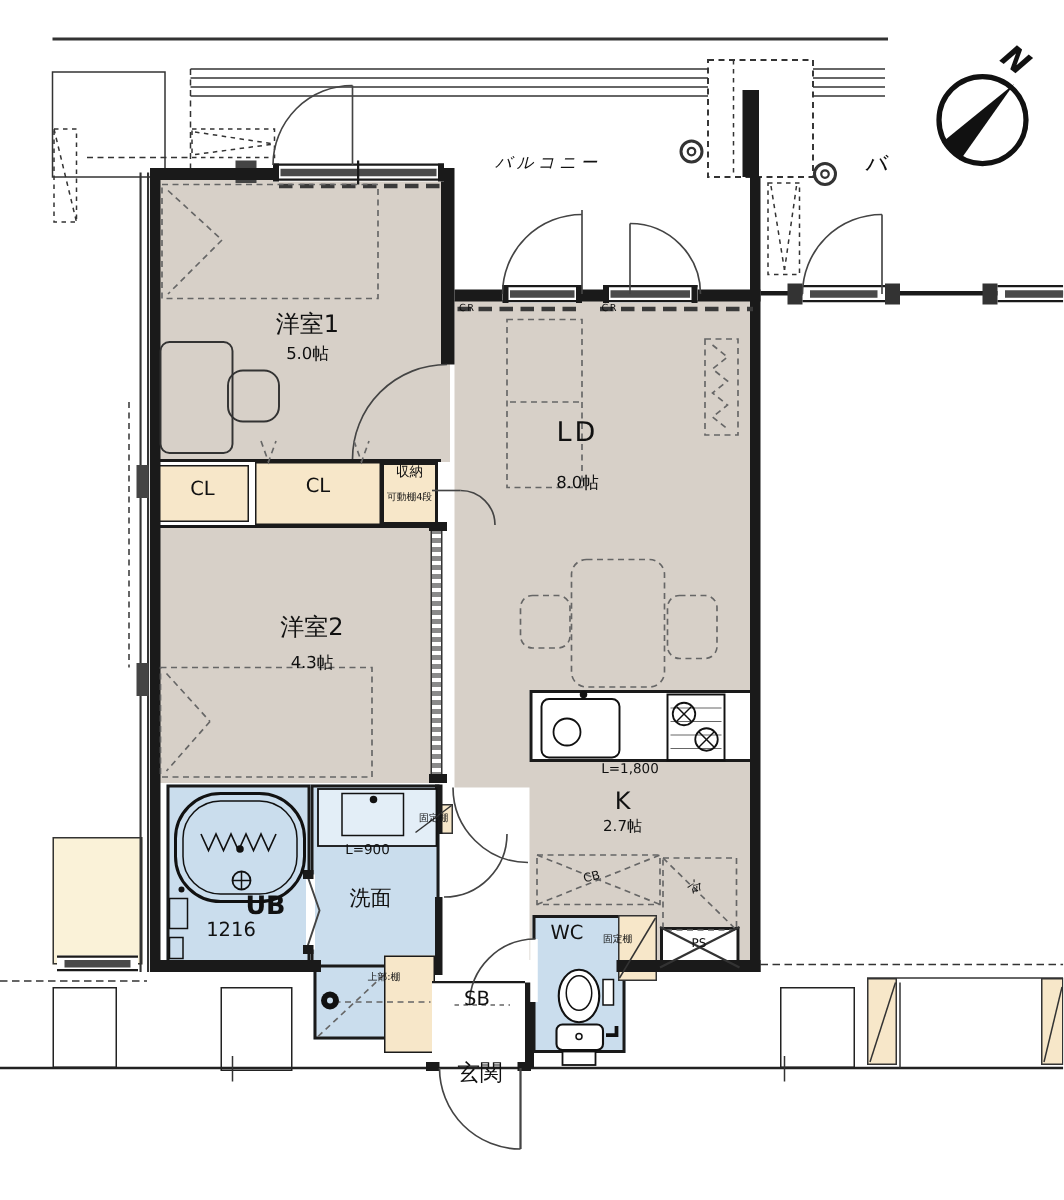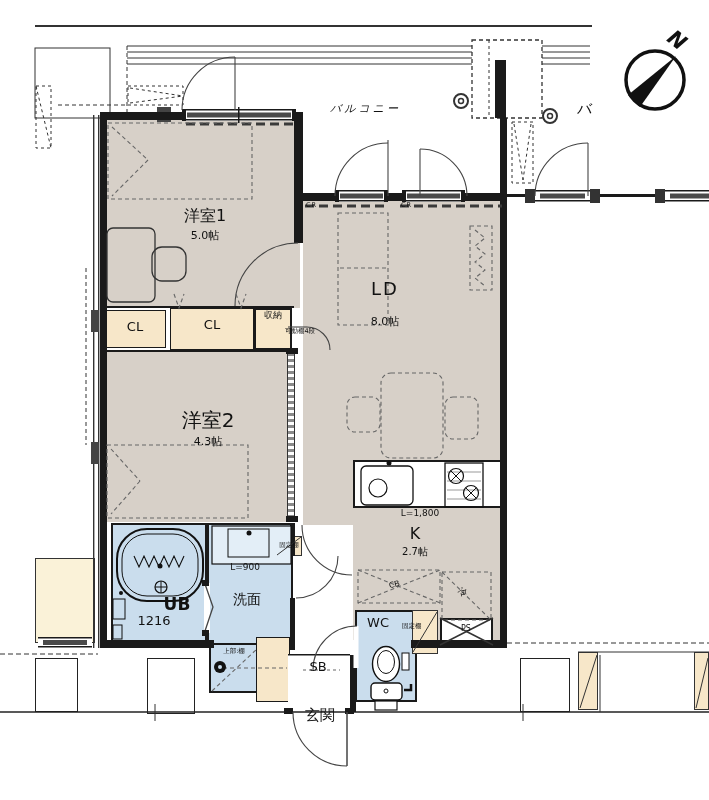--- a/index.html
+++ b/index.html
@@ -295,41 +295,41 @@
       <polygon points="676,56 640,107 628,95" fill="#111"></polygon>
     </g>
   </svg>
 
   <div class="lbl" style="left:330px;top:103px;font-size:11px;letter-spacing:3px;font-style:italic;">バルコニー</div>
   <div class="lbl" style="left:577px;top:102px;font-size:15px;">バ</div>
 
   <div class="lbl c" style="left:170px;top:208px;width:70px;font-size:16px;">洋室1</div>
   <div class="lbl c" style="left:170px;top:230px;width:70px;font-size:11px;">5.0帖</div>
 
-  <div class="lbl c" style="left:168px;top:410px;width:80px;font-size:20px;">洋室2</div>
+  <div class="lbl c" style="left:168px;top:410px;width:80px;font-size:16px;">洋室2</div>
   <div class="lbl c" style="left:168px;top:436px;width:80px;font-size:11px;">4.3帖</div>
 
   <div class="lbl c" style="left:355px;top:280px;width:60px;font-size:18px;letter-spacing:2px;">LD</div>
   <div class="lbl c" style="left:355px;top:304px;width:60px;font-size:11px;margin-top:12px;">8.0帖</div>
 
   <div class="lbl c" style="left:390px;top:526px;width:50px;font-size:16px;">K</div>
   <div class="lbl c" style="left:390px;top:547px;width:50px;font-size:10px;">2.7帖</div>
   <div class="lbl c" style="left:390px;top:509px;width:60px;font-size:9px;">L=1,800</div>
 
   <div class="lbl c" style="left:107px;top:320px;width:56px;font-size:13px;">CL</div>
   <div class="lbl c" style="left:172px;top:318px;width:80px;font-size:13px;">CL</div>
   <div class="lbl c" style="left:255px;top:311px;width:36px;font-size:9px;">収納</div>
-  <div class="lbl c" style="left:253px;top:328px;width:40px;font-size:6.5px;padding-left:27px;">可動棚4段</div>
+  <div class="lbl c" style="left:253px;top:328px;width:40px;font-size:6.5px;">可動棚4段</div>
 
   <div class="lbl c" style="left:147px;top:596px;width:60px;font-size:17px;font-weight:bold;">UB</div>
   <div class="lbl c" style="left:124px;top:614px;width:60px;font-size:13px;">1216</div>
 
   <div class="lbl c" style="left:212px;top:592px;width:70px;font-size:14px;">洗面</div>
   <div class="lbl c" style="left:215px;top:563px;width:60px;font-size:9px;">L=900</div>
-  <div class="lbl c" style="left:212px;top:648px;width:44px;font-size:6.5px;">上部:棚</div>
+  <div class="lbl c" style="left:212px;top:648px;width:44px;font-size:6.5px;padding-left:22px;">上部:棚</div>
 
   <div class="lbl c" style="left:258px;top:660px;width:32px;font-size:13px;margin-left:44px;">SB</div>
   <div class="lbl c" style="left:292px;top:708px;width:56px;font-size:15px;">玄関</div>
   <div class="lbl c" style="left:358px;top:616px;width:40px;font-size:13px;">WC</div>
   <div class="lbl" style="left:402px;top:623px;font-size:6.5px;">固定棚</div>
   <div class="lbl c" style="left:274px;top:542px;width:30px;font-size:6.5px;">固定棚</div>
 
   <div class="lbl" style="left:306px;top:202px;font-size:6.5px;letter-spacing:1px;">CR</div>
   <div class="lbl" style="left:401px;top:202px;font-size:6.5px;letter-spacing:1px;">CR</div>
   <div class="lbl" style="left:389px;top:581px;font-size:8px;transform:rotate(-15deg);">CB</div>

